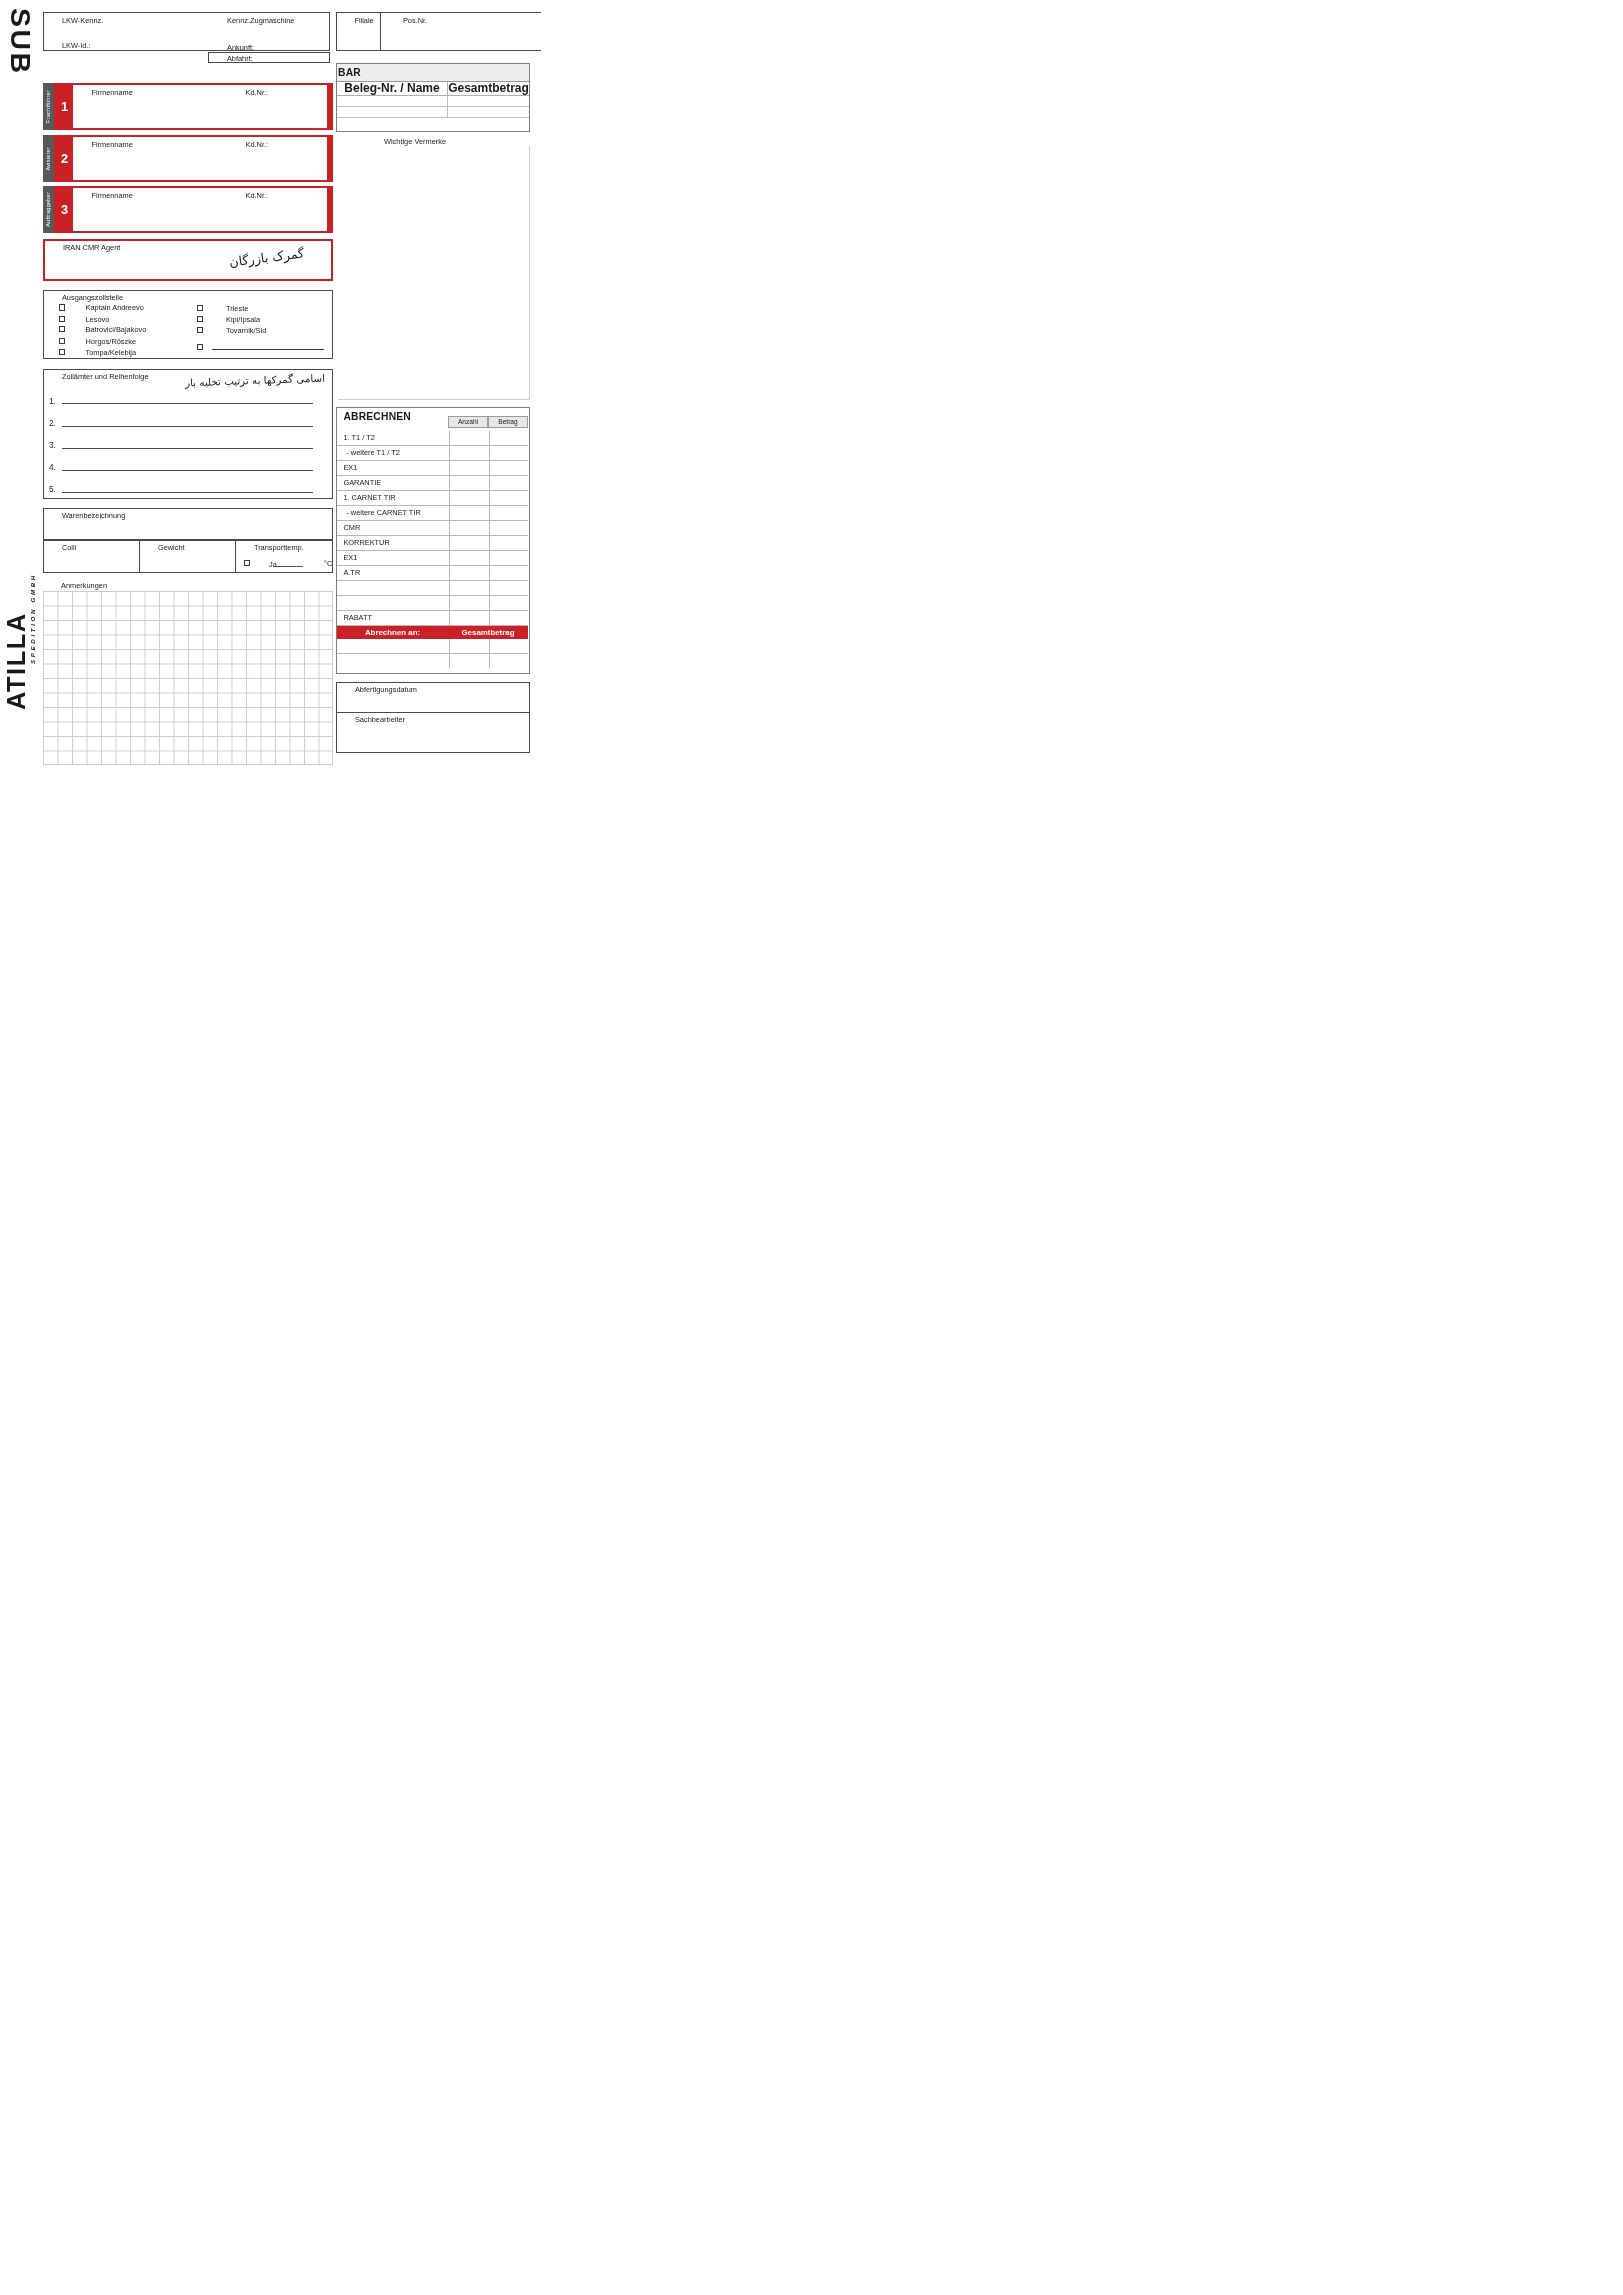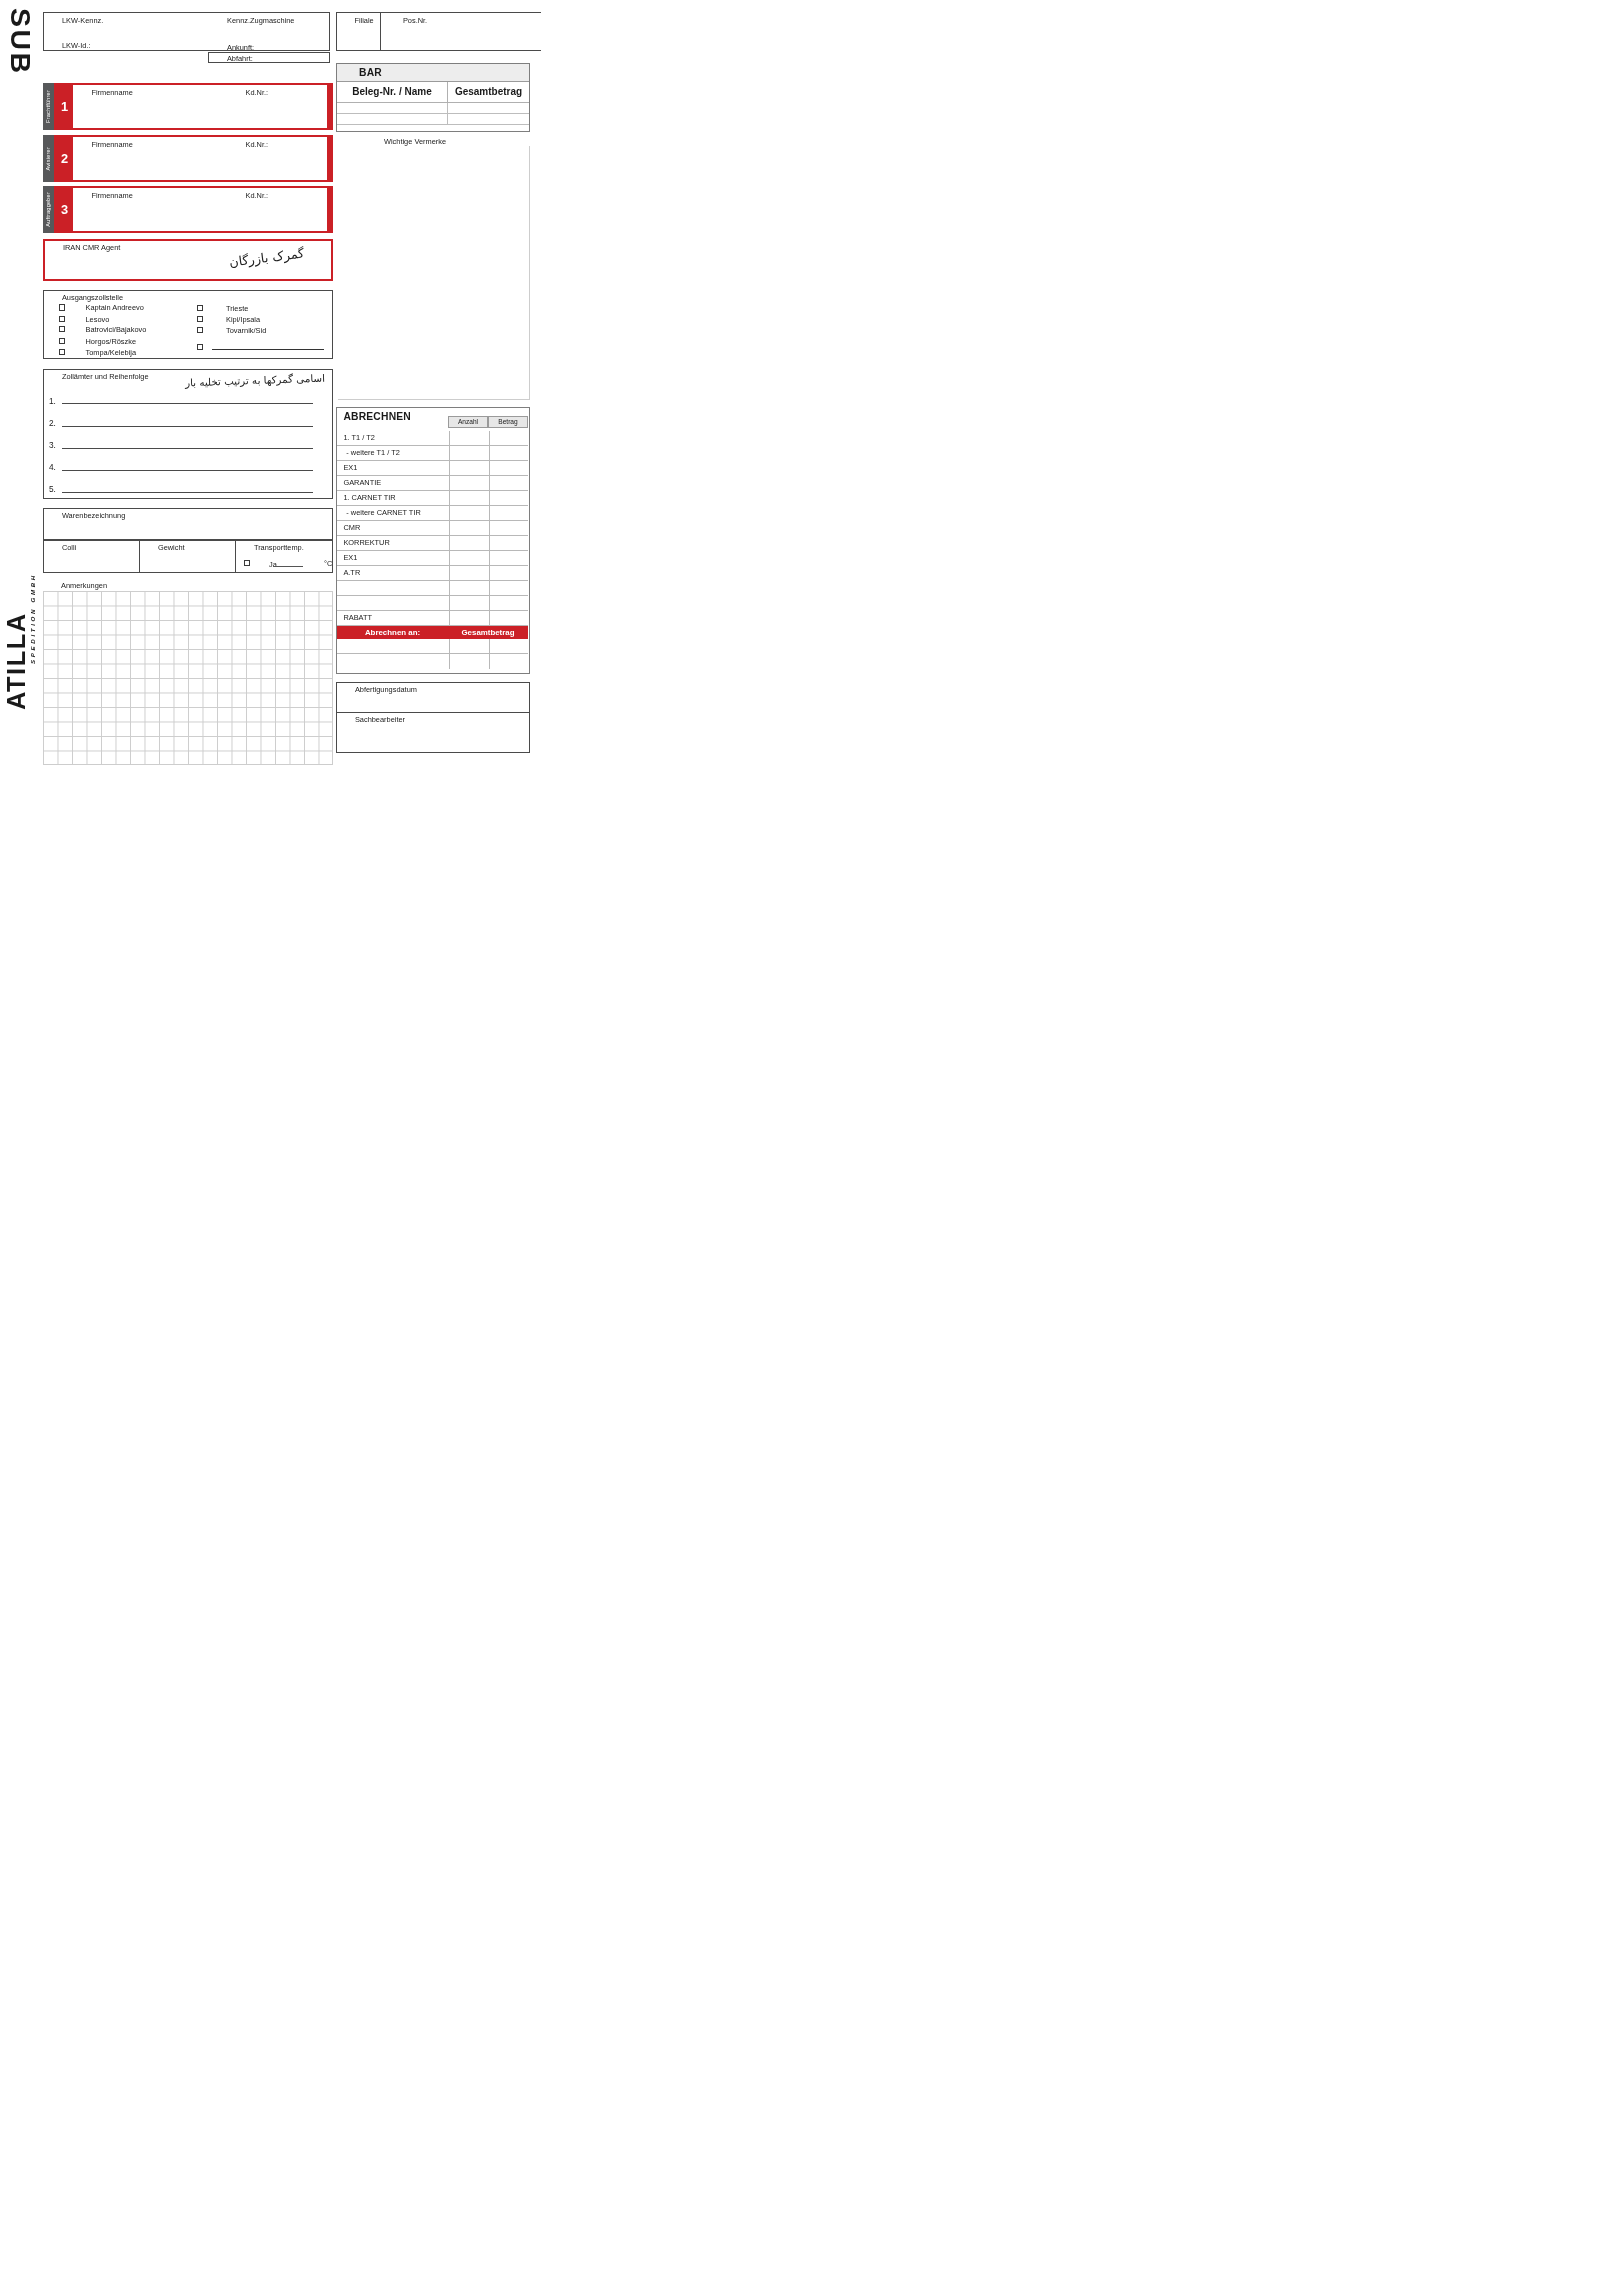--- a/index.html
+++ b/index.html
@@ -25,22 +25,22 @@
   
   .party { position:absolute; left:43px; width:290px; height:47px; display:flex; }
   .party .rolebar { width:10.8px; background:#57585a; color:#fff; display:flex; align-items:center; justify-content:center; }
   .party .rolebar span { font-size:5.6px; letter-spacing:0.2px; height:auto; }
   .party .redwrap { flex:1; border:2px solid #cb2026; display:flex; background:#fff; }
   .party .numcell { width:17.7px; background:#cb2026; color:#fff; font-weight:bold; font-size:12.8px; display:flex; align-items:center; justify-content:center; }
   .party .content { flex:1; position:relative; background:#fff; }
   .party .redstrip { width:4.4px; background:#cb2026; }
   
   .bar-head { height:17.7px; background:#ededed; border-bottom:0.5px solid #9a9a9a; display:flex; align-items:center; }
-  .bar-head span { font-size:10.3px; font-weight:bold; padding-left:22px; letter-spacing:0.2px; }
-  .bar-cols { display:flex; height:21px; border-bottom:0.5px solid #b0b0b0; font-weight:bold; font-size:10px; }
+  .bar-head span { font-size:10.3px; font-weight:bold; padding-left:1px; letter-spacing:0.2px; }
+  .bar-cols { display:flex; height:14px; border-bottom:0.5px solid #b0b0b0; font-weight:bold; font-size:12px; }
   .bar-cols .c-l { width:111px; border-right:0.5px solid #b0b0b0; display:flex; align-items:center; justify-content:center; }
   .bar-cols .c-r { flex:1; display:flex; align-items:center; justify-content:center; }
   .bar-row { display:flex; height:11.3px; border-bottom:0.5px solid #bdbdbd; }
   .bar-row .c-l { width:111px; border-right:0.5px solid #bdbdbd; }
   .bar-row .c-r { flex:1; }
   
   .ab-row { display:flex; height:15px; border-bottom:0.5px solid #b8b8b8; align-items:center; font-size:7.4px; }
   .ab-row .lab { flex:1; padding-left:6.4px; white-space:nowrap; overflow:hidden; }
   .ab-row .lab.ind { padding-left:9.3px; }
   .ab-row .c1 { width:40px; height:100%; border-left:0.5px solid #b8b8b8; }

